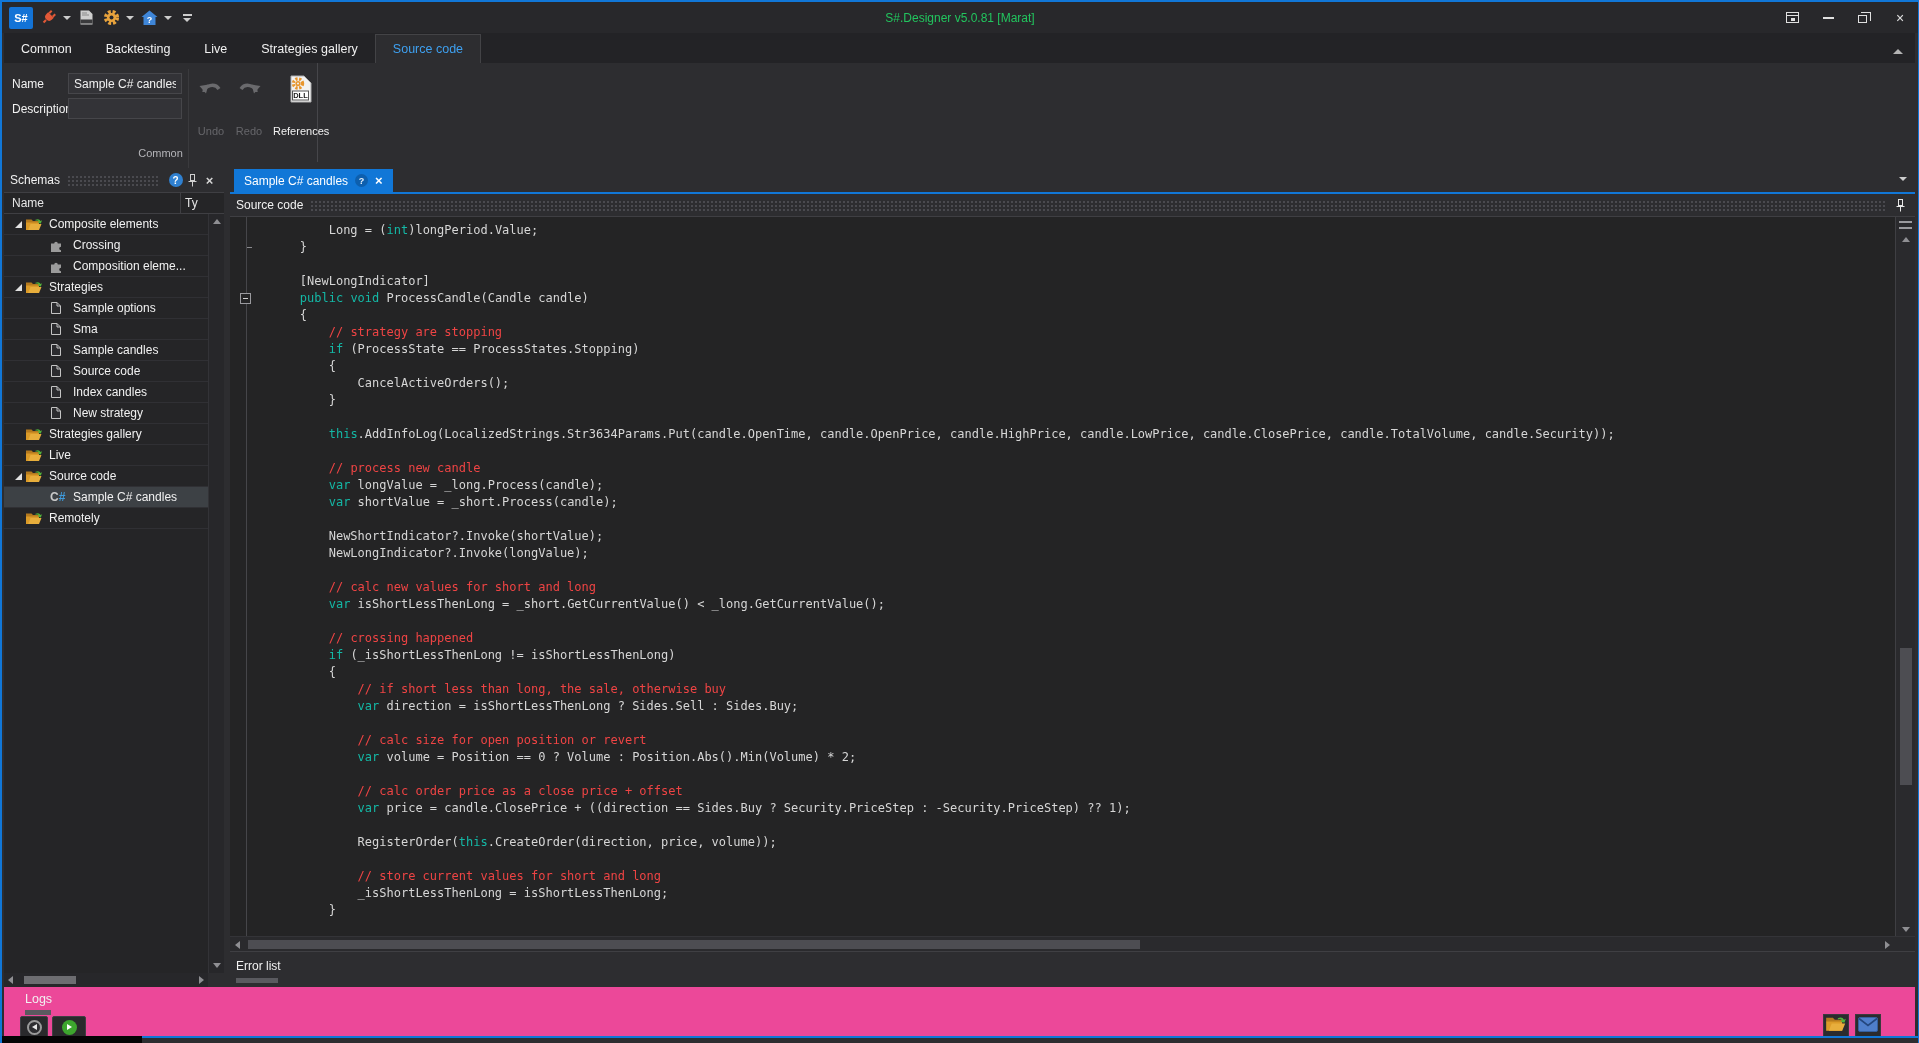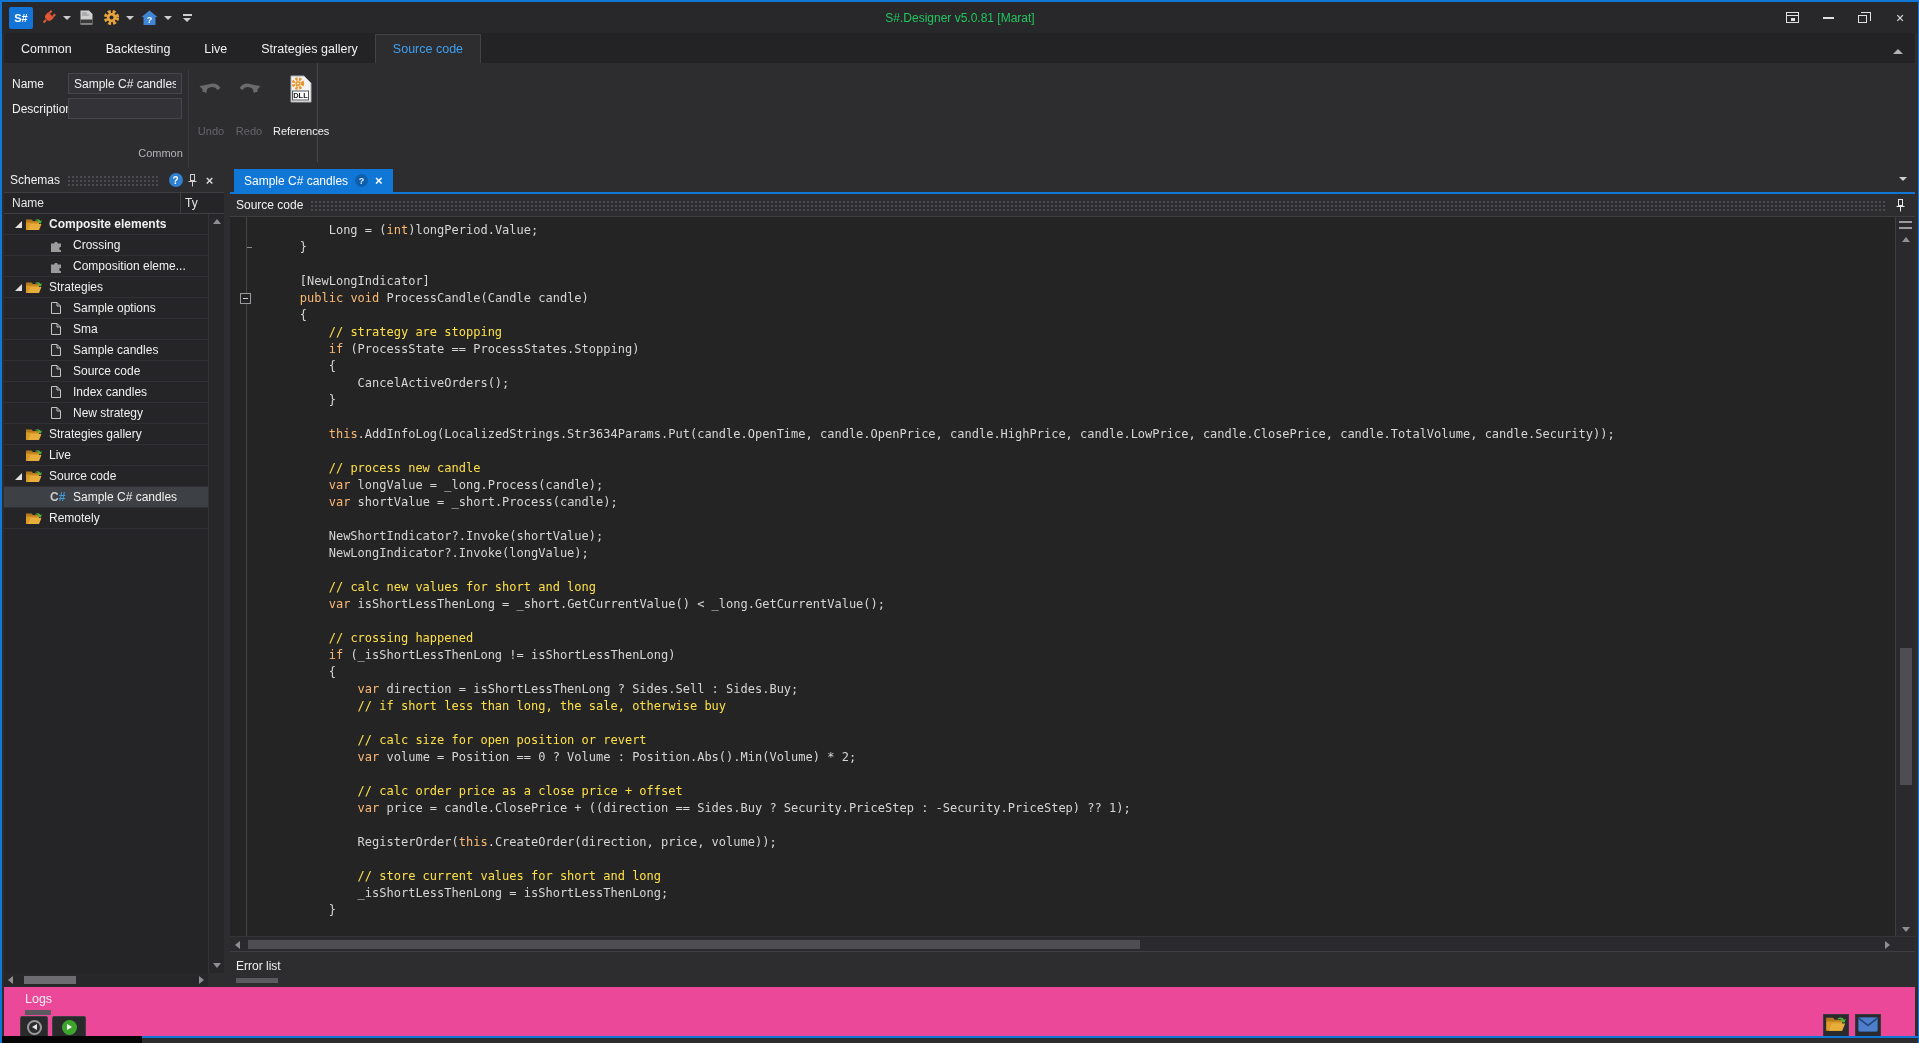--- a/index.html
+++ b/index.html
@@ -95,21 +95,21 @@
   #edheader{height:22px;flex:0 0 22px;display:flex;align-items:center;padding:0 6px;background:#2d2d30;}
   #code-region{position:relative;flex:1;background:#242425;border-top:1px solid #3f3f43;overflow:hidden;}
   #gutterline{position:absolute;left:16px;top:0;bottom:0;width:1px;background:#46464a;}
   #foldbox{position:absolute;left:10px;top:76px;width:11px;height:11px;border:1px solid #9a9a9e;background:#242425;
     display:flex;align-items:center;justify-content:center;}
   #foldbox::before{content:"";width:5px;height:1px;background:#cfcfcf;}
   #foldtick{position:absolute;left:17px;top:30px;width:5px;height:1px;background:#8a8a8e;}
   #codepre{position:absolute;left:0;top:0;right:20px;bottom:0;padding:5px 0 0 12px;
     font-family:"DejaVu Sans Mono","Liberation Mono",monospace;font-size:12px;line-height:17px;}
   .cline{height:17px;white-space:pre;}
-  .tp{color:#d6d6d6;} .tk{color:#fdba74;} .tc{color:#fde047;}
+  .tp{color:#d6d6d6;} .tk{color:#14b8a6;} .tc{color:#ef4444;}
   #edvscroll{position:absolute;right:0;top:0;width:20px;bottom:0;background:#2a2a2d;border-left:1px solid #3f3f43;}
   .splitbtn{position:absolute;left:3px;top:4px;width:13px;height:8px;border-top:2px solid #9a9a9e;border-bottom:2px solid #9a9a9e;}
   #edvthumb{position:absolute;left:4px;width:12px;top:60%;height:19%;background:#4d4d52;}
   #edhscroll{height:15px;flex:0 0 15px;background:#2a2a2d;position:relative;border-top:1px solid #343438;}
   #edhthumb{position:absolute;left:18px;right:46%;top:3px;height:9px;background:#4d4d52;}
   #errorlist{height:36px;flex:0 0 36px;background:#2d2d30;border-top:1px solid #3f3f43;position:relative;}
   #errorlist .elabel{position:absolute;left:6px;top:7px;font-size:12px;color:#f1f1f1;}
   #errorlist .ebar{position:absolute;left:6px;top:26px;width:42px;height:5px;background:#5a5a5f;}
 
   
@@ -267,21 +267,21 @@
           </svg>
       </span>
       <span class="hicon xglyph">×</span>
     </div>
     <div id="colheader">
       <span class="c1">Name</span>
       <span class="cdiv"></span>
       <span class="c2">Ty</span>
     </div>
     <div id="tree">
-        <div class="trow" style="padding-left: 6px; font-weight: bold;">
+        <div class="trow" style="padding-left: 6px;">
           <span class="expander on"></span>
           <span class="ticon">
             <svg width="16" height="13" viewBox="0 0 16 13">
               <path d="M0 1.5 L5.5 1.5 L7 3 L13 3 L13 5 L0 5 Z" fill="#b57a1e"></path>
               <path d="M0 12 L0 4.5 L13 4.5 L13 12 Z" fill="#dc9b28"></path>
               <path d="M2.2 12 L4.5 6 L15.5 6 L13 12 Z" fill="#e8ae3c"></path>
               <path d="M9.5 1.8 q3.5 -1.8 5 1.2 l1.5 -0.7 l-1.2 3.2 l-3.2 -1.1 l1.4 -0.7 q-1.1 -1.9 -3.5 -0.9 z" fill="#52b43c"></path>
             </svg>
           </span>
           <span class="tlabel">Composite elements</span>
@@ -489,22 +489,22 @@
           <div class="cline">&nbsp;</div>
           <div class="cline"><span class="tp">            NewShortIndicator?.Invoke(shortValue);</span></div>
           <div class="cline"><span class="tp">            NewLongIndicator?.Invoke(longValue);</span></div>
           <div class="cline">&nbsp;</div>
           <div class="cline"><span class="tp">            </span><span class="tc">// calc new values for short and long</span></div>
           <div class="cline"><span class="tp">            </span><span class="tk">var</span><span class="tp"> isShortLessThenLong = _short.GetCurrentValue() &lt; _long.GetCurrentValue();</span></div>
           <div class="cline">&nbsp;</div>
           <div class="cline"><span class="tp">            </span><span class="tc">// crossing happened</span></div>
           <div class="cline"><span class="tp">            </span><span class="tk">if</span><span class="tp"> (_isShortLessThenLong != isShortLessThenLong)</span></div>
           <div class="cline"><span class="tp">            {</span></div>
+          <div class="cline"><span class="tp">                </span><span class="tc">// if short less than long, the sale, otherwise buy</span></div>
           <div class="cline"><span class="tp">                </span><span class="tk">var</span><span class="tp"> direction = isShortLessThenLong ? Sides.Sell : Sides.Buy;</span></div>
-          <div class="cline"><span class="tp">                </span><span class="tc">// if short less than long, the sale, otherwise buy</span></div>
           <div class="cline">&nbsp;</div>
           <div class="cline"><span class="tp">                </span><span class="tc">// calc size for open position or revert</span></div>
           <div class="cline"><span class="tp">                </span><span class="tk">var</span><span class="tp"> volume = Position == 0 ? Volume : Position.Abs().Min(Volume) * 2;</span></div>
           <div class="cline">&nbsp;</div>
           <div class="cline"><span class="tp">                </span><span class="tc">// calc order price as a close price + offset</span></div>
           <div class="cline"><span class="tp">                </span><span class="tk">var</span><span class="tp"> price = candle.ClosePrice + ((direction == Sides.Buy ? Security.PriceStep : -Security.PriceStep) ?? 1);</span></div>
           <div class="cline">&nbsp;</div>
           <div class="cline"><span class="tp">                RegisterOrder(</span><span class="tk">this</span><span class="tp">.CreateOrder(direction, price, volume));</span></div>
           <div class="cline">&nbsp;</div>
           <div class="cline"><span class="tp">                </span><span class="tc">// store current values for short and long</span></div>

